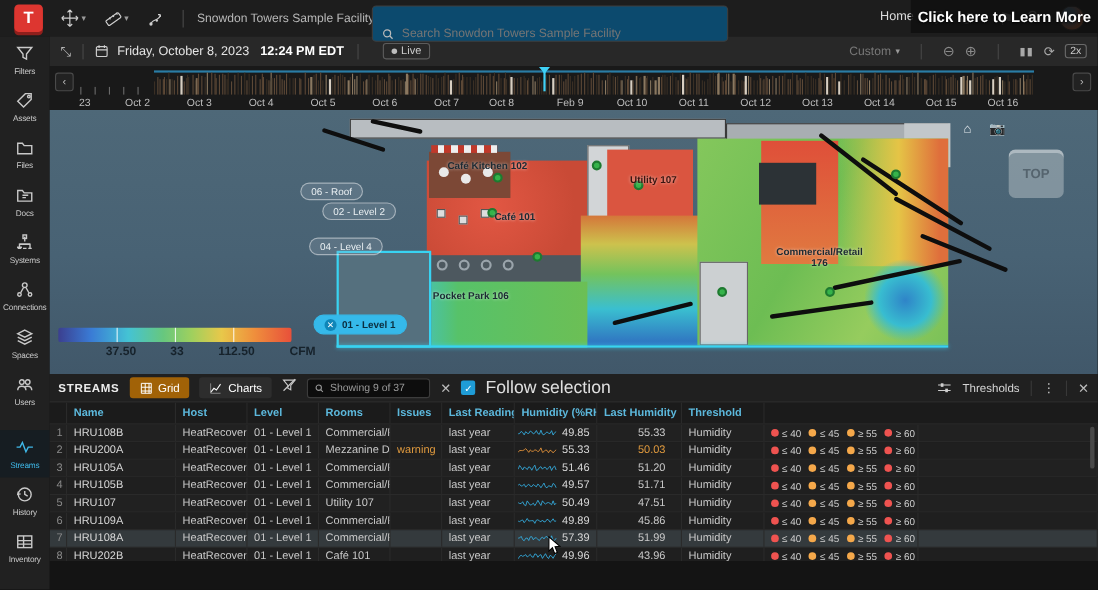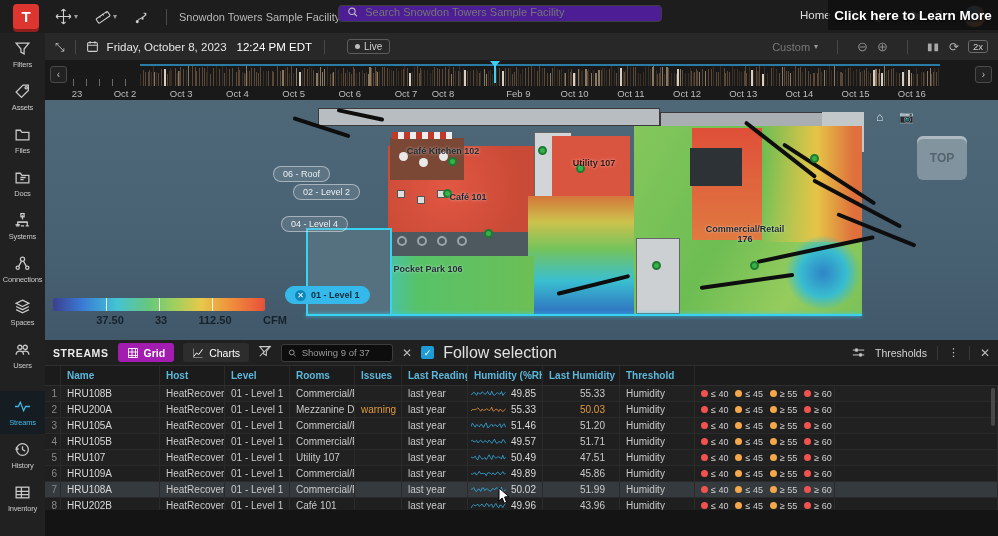--- a/index.html
+++ b/index.html
@@ -8,41 +8,41 @@
   #app{position:relative;width:998px;height:536px;}
 
   
   #topbar{left:0;top:0;width:998px;height:33px;background:#1d1d1d;display:flex;align-items:center;z-index:30;}
   .logo{width:26px;height:25px;margin-left:13px;background:#dd3630;border-radius:4px;box-shadow:0 3px 0 #8f1f1c;color:#fff;font-weight:bold;font-size:15px;display:flex;align-items:center;justify-content:center;}
   .tb-ic{color:#cfcfcf;margin-left:16px;display:flex;align-items:center;gap:2px;}
   .tb-ic svg{width:17px;height:17px;}
   .chev{color:#9a9a9a;font-size:8px;}
   .tb-div{width:1px;height:16px;background:#4a4a4a;margin:0 12px 0 16px;}
   .facility{color:#b8b8b8;font-size:11px;}
-  .search{position:absolute;left:338px;top:5px;width:324px;height:17px;background:#4c1d95;border:1px solid #3e3e3e;border-radius:4px;display:flex;align-items:flex-start;padding:0 8px;gap:7px;}
+  .search{position:absolute;left:338px;top:5px;width:324px;height:33px;background:#0c4a6e;border:1px solid #3e3e3e;border-radius:4px;display:flex;align-items:flex-end;padding:0 8px;gap:7px;}
   .search input{background:transparent;border:0;outline:none;color:#9a9a9a;font-size:11px;width:100%;}
   .home{position:absolute;left:800px;top:9px;color:#dcdcdc;font-size:11.5px;}
   .tb-right-ic{position:absolute;top:8px;color:#8a8a8a;}
   .avatar{position:absolute;left:963px;top:5px;width:23px;height:23px;border-radius:50%;background:radial-gradient(circle at 35% 35%,#5b7a95 30%,#c96a3e 70%,#e08a4a);border:1px solid #333;}
   .tooltip{position:absolute;left:828px;top:0;width:170px;height:30px;background:rgba(15,15,15,.82);color:#fff;font-size:13.5px;font-weight:bold;display:flex;align-items:center;justify-content:center;z-index:40;text-shadow:0 1px 2px #000;}
 
   
   #sidebar{left:0;top:33px;width:45px;height:503px;background:#212121;z-index:25;display:flex;flex-direction:column;}
   .sb-item{height:43px;display:flex;flex-direction:column;align-items:center;justify-content:center;gap:3px;color:#c9c9c9;cursor:pointer;}
   .sb-item span{font-size:7.5px;letter-spacing:-.2px;}
   .sb-ic{width:17px;height:17px;fill:none;stroke:currentColor;stroke-width:1.2;}
   .sb-item.active{background:#161d22;color:#3fb8e8;}
   .sb-item.push{margin-top:14px;}
 
   
   #toolbar{left:45px;top:33px;width:953px;height:27px;background:#282828;display:flex;align-items:center;color:#d9d9d9;}
   .dt-ic{color:#bdbdbd;margin-left:10px;font-size:12px;display:flex;align-items:center;}
   .dt-div{width:1px;height:14px;background:#484848;margin:0 10px;}
   .date{font-size:11.5px;color:#e4e4e4;}
-  .time{font-size:11.5px;font-weight:normal;color:#fff;margin-left:10px;}
+  .time{font-size:11.5px;font-weight:bold;color:#fff;margin-left:10px;}
   .live{margin-left:12px;border:1px solid #5c5c5c;border-radius:3px;padding:1px 7px;font-size:10px;color:#cfcfcf;display:flex;align-items:center;gap:4px;}
   .live i{width:5px;height:5px;border-radius:50%;background:#bdbdbd;}
   .tbr{margin-left:auto;display:flex;align-items:center;gap:9px;margin-right:10px;color:#8a8a8a;}
   .custom{color:#787878;font-size:11px;display:flex;gap:4px;align-items:center;}
   .circ{font-size:13px;color:#8a8a8a;}
   .badge2x{border:1px solid #6a6a6a;border-radius:3px;font-size:9.5px;padding:0 4px;color:#cfcfcf;}
 
   
   #timeline{left:45px;top:60px;width:953px;height:40px;background:#191919;}
   .tl-btn{position:absolute;top:6px;width:17px;height:17px;border:1px solid #4a4a4a;border-radius:3px;background:#222;color:#bbb;font-size:10px;display:flex;align-items:center;justify-content:center;}
@@ -66,21 +66,21 @@
   .legend-tick{position:absolute;top:198px;width:1px;height:13px;background:rgba(255,255,255,.85);}
   .legend-lab{position:absolute;top:214px;transform:translateX(-50%);color:#16222b;font-size:11px;font-weight:bold;}
   .viewcube{position:absolute;left:872px;top:36px;width:50px;height:44px;border-radius:6px;background:rgba(175,185,192,.55);box-shadow:inset 0 3px 0 rgba(255,255,255,.35);color:#55646e;font-weight:bold;font-size:12px;display:flex;align-items:center;justify-content:center;}
   .vp-ic{position:absolute;color:rgba(235,240,243,.9);font-size:12px;}
 
   
   #panel{left:45px;top:340px;width:953px;height:170px;background:#1e1e1e;z-index:20;}
   #p-head{height:26px;background:#202020;border-bottom:1px solid #303030;display:flex;align-items:center;gap:9px;padding:0 8px;}
   .p-title{color:#ececec;font-size:10.5px;font-weight:bold;letter-spacing:.6px;}
   .tab{height:19px;border-radius:3px;display:flex;align-items:center;gap:5px;padding:0 9px;font-size:10.5px;color:#fff;}
-  .tab.grid{background:#a21caf;font-weight:bold;}
+  .tab.grid{background:#a16207;}
   .tab.charts{background:#2d2d2d;}
   .tab svg{width:12px;height:12px;}
   .p-filter{color:#c9c9c9;}
   .p-search{width:112px;height:18px;background:#0d0d0d;border:1px solid #3c3c3c;border-radius:3px;display:flex;align-items:center;gap:5px;padding:0 6px;}
   .p-search input{background:transparent;border:0;outline:none;color:#9a9a9a;font-size:9.5px;width:100%;}
   .p-x{color:#bbb;font-size:12px;}
   .chk{width:13px;height:13px;background:#1f9cd6;border-radius:2px;color:#fff;font-size:9px;display:flex;align-items:center;justify-content:center;}
   .follow{color:#e0e0e0;font-size:16px;}
   .p-right{margin-left:auto;display:flex;align-items:center;gap:10px;color:#d5d5d5;font-size:10.5px;}
   .p-sep{width:1px;height:14px;background:#383838;}
@@ -641,21 +641,21 @@
         <i style="left: 893.1px; width: 1px; height: 18px; background: rgb(58, 47, 36);"></i>
       </div>
     <div id="tl-labels">
         <span style="left: 32px;">23</span>
         <span style="left: 80px;">Oct 2</span>
         <span style="left: 136.2px;">Oct 3</span>
         <span style="left: 192.4px;">Oct 4</span>
         <span style="left: 248.6px;">Oct 5</span>
         <span style="left: 304.8px;">Oct 6</span>
         <span style="left: 361px;">Oct 7</span>
-        <span style="left: 398px;">Oct 8</span>
+        <span style="left: 411px;">Oct 8</span>
         <span style="left: 473.4px;">Feb 9</span>
         <span style="left: 529.6px;">Oct 10</span>
         <span style="left: 585.8px;">Oct 11</span>
         <span style="left: 642px;">Oct 12</span>
         <span style="left: 698.2px;">Oct 13</span>
         <span style="left: 754.4px;">Oct 14</span>
         <span style="left: 810.6px;">Oct 15</span>
         <span style="left: 866.8px;">Oct 16</span>
       </div>
     <div class="tl-marker"></div>
@@ -954,21 +954,21 @@
           <div class="c cname">HRU108A</div>
           <div class="c">HeatRecovery…</div>
           <div class="c">01 - Level 1</div>
           <div class="c">Commercial/R…</div>
           <div class="c cwarn"></div>
           <div class="c">last year</div>
           <div class="c chum">
             <svg width="50" height="13" viewBox="0 0 52 13">
               <polyline points="0,6.1 2,5.9 4,3.7 6,8.1 8,9.5 10,6.2 12,5.9 14,9.2 16,4.4 18,4.2 20,8.3 22,5.7 24,5.8 26,7.7 28,9.2 30,6.2 32,4.8 34,7.1 36,4.4 38,4.0 40,6.8 42,8.2 44,3.0 46,9.3 48,9.0 50,6.2 " fill="none" stroke="#36b3e8" stroke-width="1.1"></polyline>
             </svg>
-            <span>50.02</span>
+            <span>57.39</span>
           </div>
           <div class="c cright">51.99</div>
           <div class="c">Humidity</div>
           <div class="c tvals">
             <span class="tv"><i style="background:#ef5350"></i>≤ 40</span>
             <span class="tv"><i style="background:#f5a84a"></i>≤ 45</span>
             <span class="tv"><i style="background:#f5a84a"></i>≥ 55</span>
             <span class="tv"><i style="background:#ef5350"></i>≥ 60</span>
           </div>
           <div class="c"></div>

